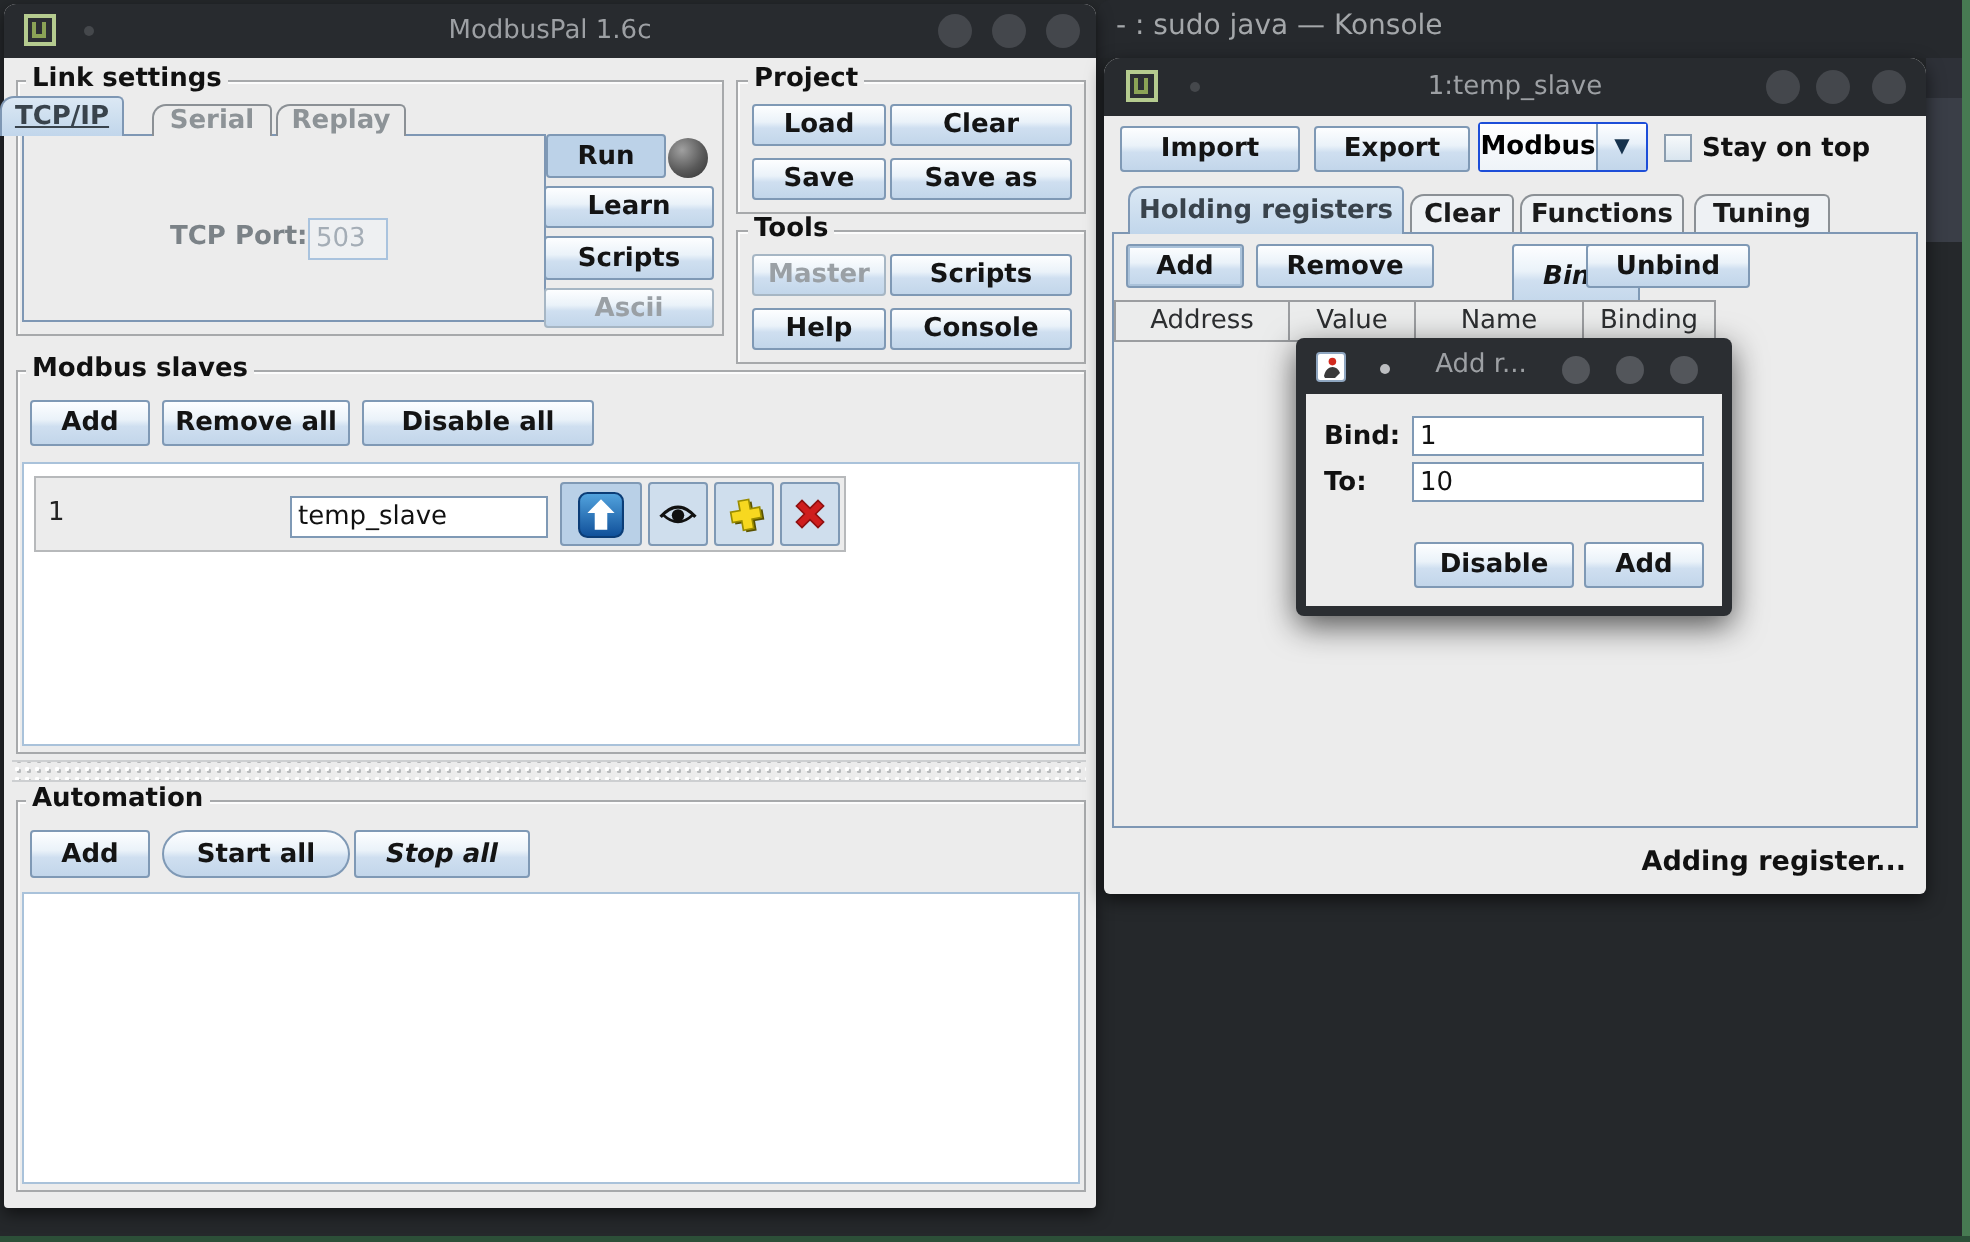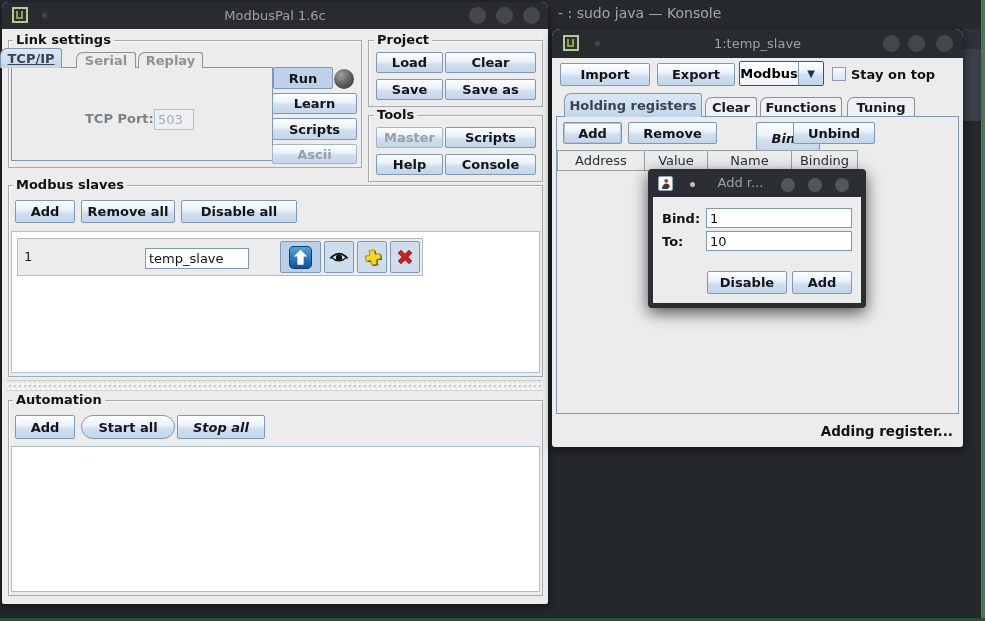--- a/index.html
+++ b/index.html
@@ -103,21 +103,21 @@
 <div class="w btn" style="left:445px;top:154px;width:91px;height:21px;">Console</div>
 
 <div class="w grp" style="left:8px;top:185px;width:535px;height:192px;"></div>
 <div class="w glab" style="left:13px;top:177px;">Modbus slaves</div>
 <div class="w btn" style="left:15px;top:200px;width:60px;height:23px;">Add</div>
 <div class="w btn" style="left:81px;top:200px;width:94px;height:23px;">Remove all</div>
 <div class="w btn" style="left:181px;top:200px;width:116px;height:23px;">Disable all</div>
 <div class="w whitebox" style="left:11px;top:231px;width:529px;height:142px;"></div>
 <div class="w" style="left:17px;top:238px;width:406px;height:38px;background:#ececec;border:1px solid #b7b9bb;"></div>
 <div class="w" style="left:24px;top:249px;font-size:13px;color:#222;">1</div>
-<input class="w fld" style="left: 145px; top: 248px; width: 104px; height: 21px;" value="temp_slave">
+<input class="w fld" style="left: 145px; top: 248px; width: 129px; height: 21px;" value="temp_slave">
 <div class="w iconbtn pressed" style="left:280px;top:241px;width:41px;height:32px;">
   <span>
     <svg width="23" height="23" viewBox="0 0 22 22">
       <defs>
           <linearGradient id="bg1" x1="0" y1="0" x2="0" y2="1">
         <stop offset="0" stop-color="#53a4de"></stop>
             <stop offset="1" stop-color="#0f4f99"></stop>
           </linearGradient>
         </defs>
       <rect x="0.5" y="0.5" width="21" height="21" rx="4" fill="url(#bg1)" stroke="#0b3d77"></rect>

